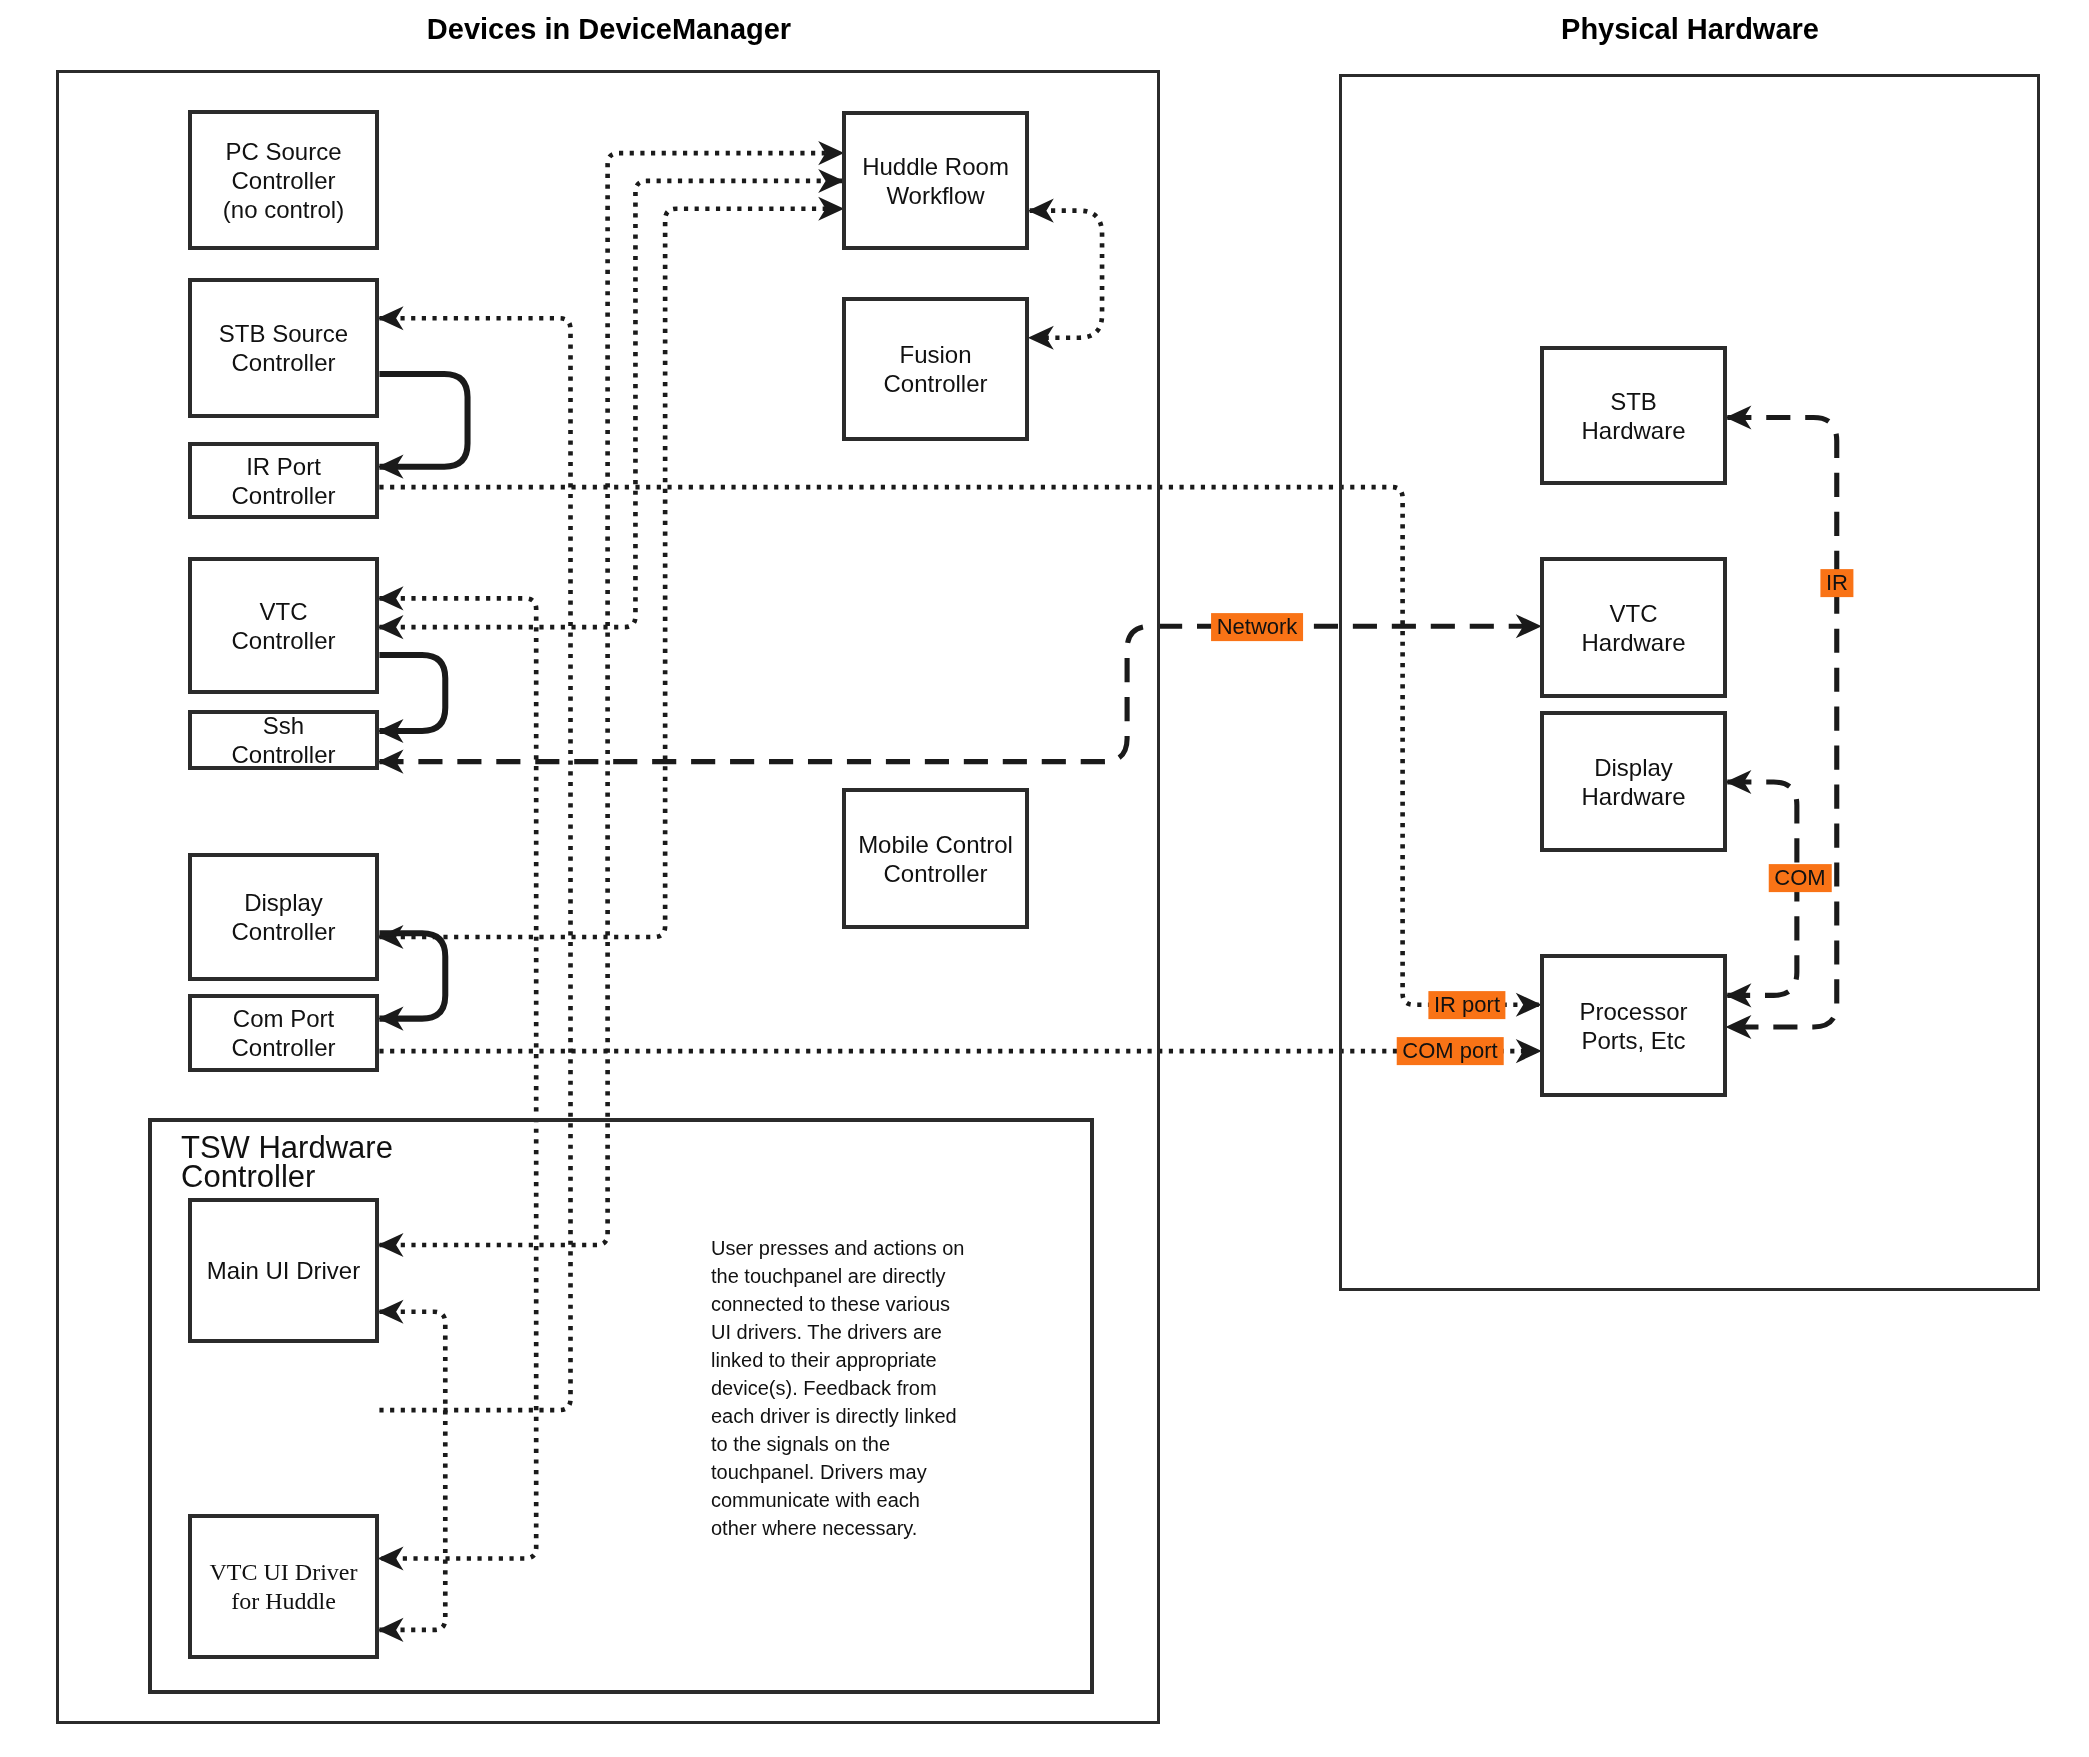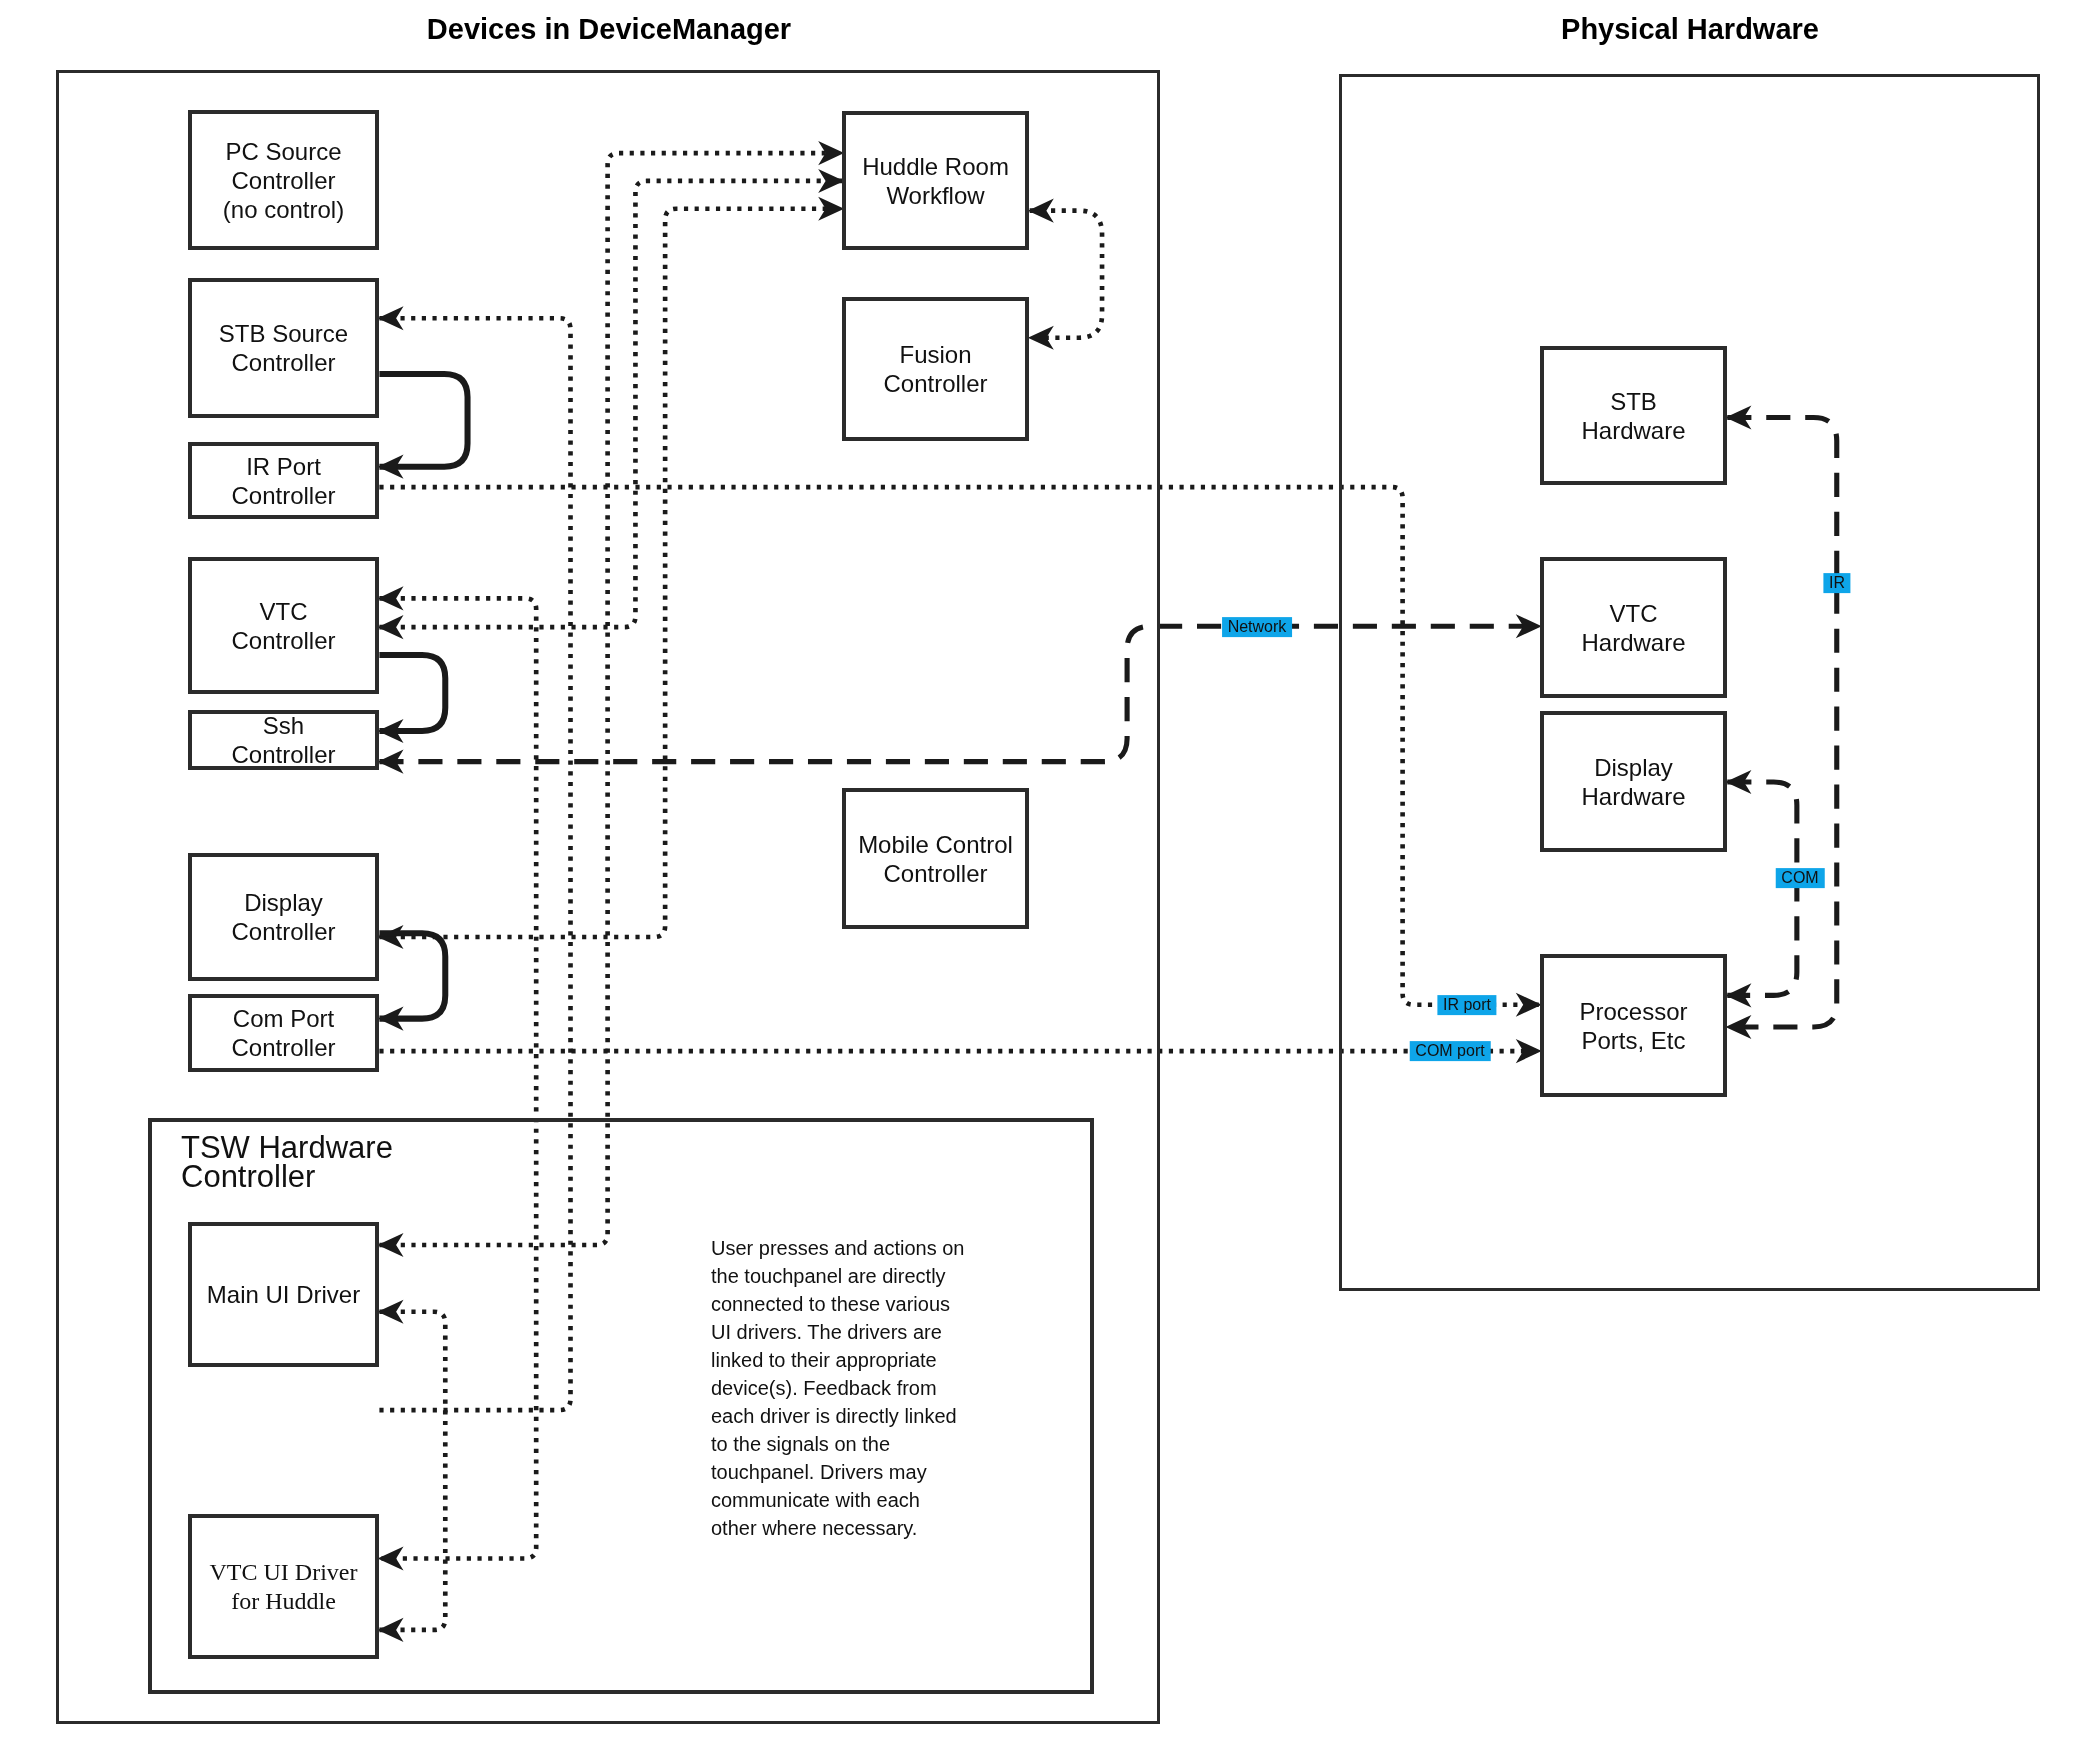--- a/index.html
+++ b/index.html
@@ -55,22 +55,22 @@
   }
   .para{
     position:absolute;
     font-size:20px;
     line-height:28px;
     white-space:pre-line;
     text-align:left;
   }
   .linelabel{
     position:absolute;
-    background:#0ea5e9;
-    font-size:16px;
+    background:#f97316;
+    font-size:22px;
     padding:0.9px 5.6px;
     transform:translate(-50%,-50%);
     white-space:nowrap;
   }
   svg.wires{position:absolute;left:0;top:0;}
   .dot{fill:none;stroke:#1a1a1a;stroke-width:5;stroke-dasharray:4.5 7;}
   .dash{fill:none;stroke:#1a1a1a;stroke-width:5.5;stroke-dasharray:26 16;}
   .sol{fill:none;stroke:#1a1a1a;stroke-width:6.5;}
 </style>
 </head>
@@ -132,21 +132,21 @@
   <div class="box" style="left:188px;top:994px;width:191px;height:78px;">Com Port
 Controller</div>
 
   <div class="box" style="left:842px;top:111px;width:187px;height:139px;">Huddle Room
 Workflow</div>
   <div class="box" style="left:842px;top:297px;width:187px;height:144px;">Fusion
 Controller</div>
   <div class="box" style="left:842px;top:788px;width:187px;height:141px;">Mobile Control
 Controller</div>
 
-  <div class="box" style="left:188px;top:1198px;width:191px;height:145px;margin-top:24px;">Main UI Driver</div>
+  <div class="box" style="left:188px;top:1198px;width:191px;height:145px;">Main UI Driver</div>
   <div class="box" style="left:188px;top:1514px;width:191px;height:145px;font-family:Liberation Serif, serif;">VTC UI Driver
 for Huddle</div>
 
   <div class="box" style="left:1540px;top:346px;width:187px;height:139px;">STB
 Hardware</div>
   <div class="box" style="left:1540px;top:557px;width:187px;height:141px;">VTC
 Hardware</div>
   <div class="box" style="left:1540px;top:711px;width:187px;height:141px;">Display
 Hardware</div>
   <div class="box" style="left:1540px;top:954px;width:187px;height:143px;">Processor

